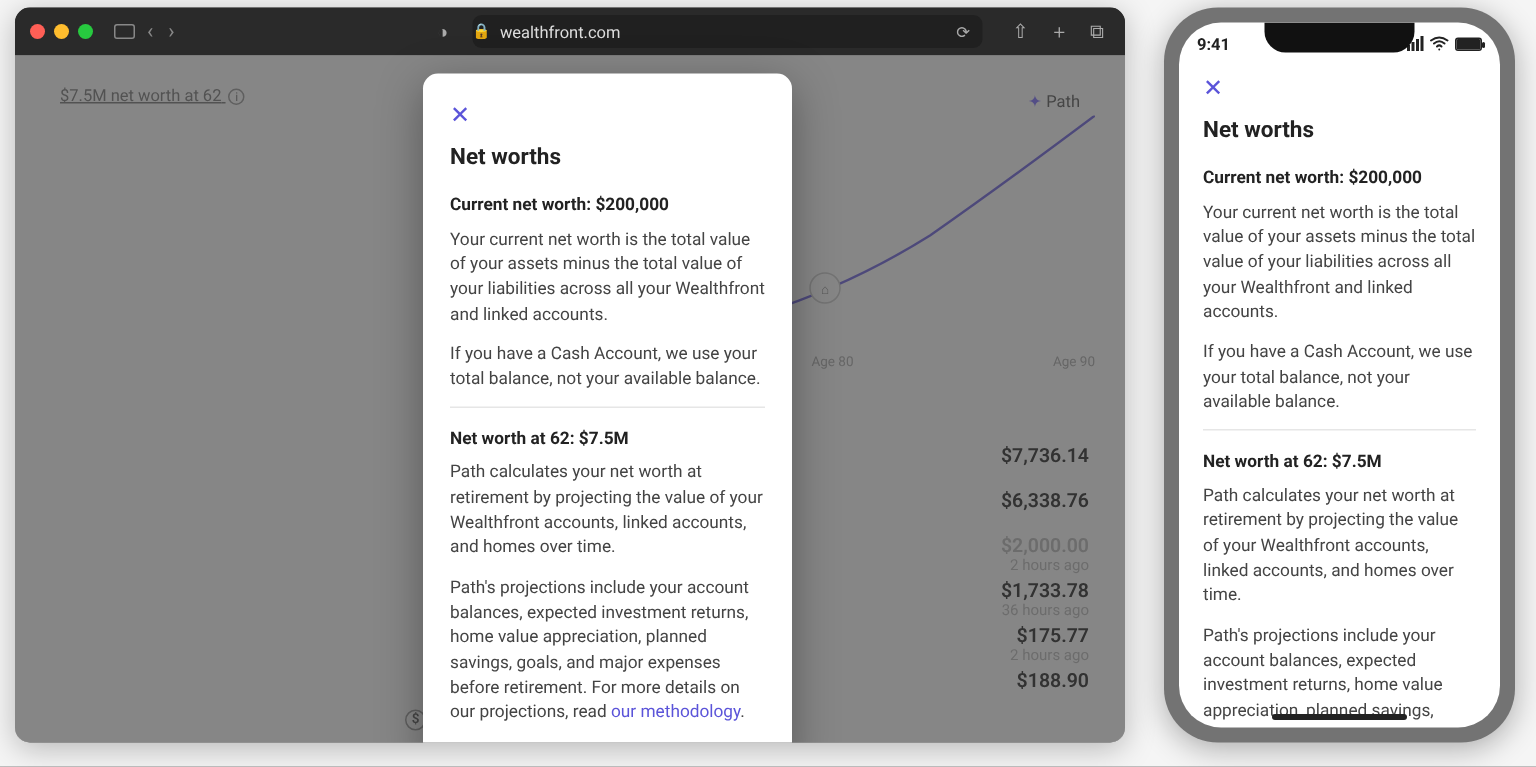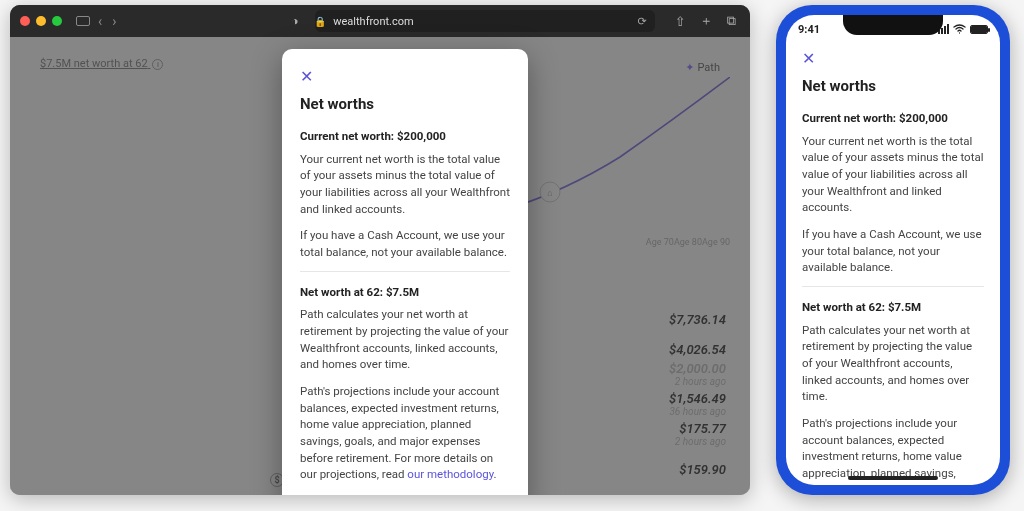--- a/index.html
+++ b/index.html
@@ -69,26 +69,26 @@
   .transfer{
     margin-top:18px; width:250px; height:32px;
     border:1px solid #d6d6e6; border-radius:6px;
     background:#f7f7fb;
     font-size:12px; font-weight:600; color:#4a47b8;
     cursor:pointer;
   }
   .chart{
     position:absolute; right:20px; top:40px; width:350px; height:170px;
   }
-  .axis{position:absolute; bottom:0; display:flex; width:100%; justify-content:flex-end; font-size:9px; color:#aaa;}
+  .axis{position:absolute; bottom:0; display:flex; width:100%; justify-content:space-between; font-size:9px; color:#aaa;}
   .curve{position:absolute; inset:0;}
   .txlist{
     position:absolute; right:24px; top:260px; font-size:11px; text-align:right; color:#555;
   }
-  .txlist .row{height:30px; display:flex; flex-direction:column; justify-content:flex-end;font-style:italic;}
+  .txlist .row{height:30px; display:flex; flex-direction:column; justify-content:flex-start;}
   .txlist .amt{font-size:13px; color:#222; font-weight:600;}
   .txlist .amt.dim{color:#bbb;}
   .txlist .sub{font-size:10px; color:#bbb;}
   .checking{
     position:absolute; left:260px; bottom:8px;
     font-size:11px; color:#555; font-weight:600;
   }
   .checking .dol{display:inline-block;width:14px;height:14px;border:1px solid #999;border-radius:50%;font-size:9px;line-height:13px;text-align:center;margin-right:4px;}
 
   
@@ -103,21 +103,21 @@
   .modal h2{font-size:15px; font-weight:700; color:#222; margin:6px 0 12px 0;}
   .modal h3{font-size:11.5px; font-weight:700; color:#222; margin-bottom:6px;}
   .modal p{margin-bottom:10px;}
   .modal hr{border:none; border-top:1px solid #e6e6e6; margin:8px 0 12px 0;}
   .modal a{color:#5b54d9; text-decoration:none;}
 
   
   .phone{
     position:absolute; right:14px; top:5px;
     width:234px; height:490px;
-    background:#1d4ed8; border-radius:36px;
+    background:#737373; border-radius:36px;
     padding:10px;
     box-shadow:0 4px 20px rgba(0,0,0,0.3);
   }
   .screen{
     width:100%; height:100%; background:#fff; border-radius:28px;
     overflow:hidden; position:relative; padding:0 12px;
   }
   .notch{
     position:absolute; top:0; left:50%; transform:translateX(-50%);
     width:100px; height:20px; background:#111; border-radius:0 0 14px 14px;
@@ -181,36 +181,36 @@
         <span>Age 80</span>
         <span>Age 90</span>
       </div>
     </div>
 
     <div class="txlist">
       <div class="row">
           <span class="amt">$7,736.14</span>
         </div>
       <div class="row">
-          <span class="amt">$4,026.54</span>
+          <span class="amt">$6,338.76</span>
         </div>
       <div class="row">
           <span class="amt dim">$2,000.00</span>
           <span class="sub">2 hours ago</span>
         </div>
       <div class="row">
-          <span class="amt">$1,546.49</span>
+          <span class="amt">$1,733.78</span>
           <span class="sub">36 hours ago</span>
         </div>
       <div class="row">
           <span class="amt">$175.77</span>
           <span class="sub">2 hours ago</span>
         </div>
       <div class="row">
-          <span class="amt">$159.90</span>
+          <span class="amt">$188.90</span>
         </div>
     </div>
 
     <div class="checking">
       <span class="dol">$</span><span>Checking · 2306</span>
     </div>
 
     <div class="overlay"></div>
   </div>
 

